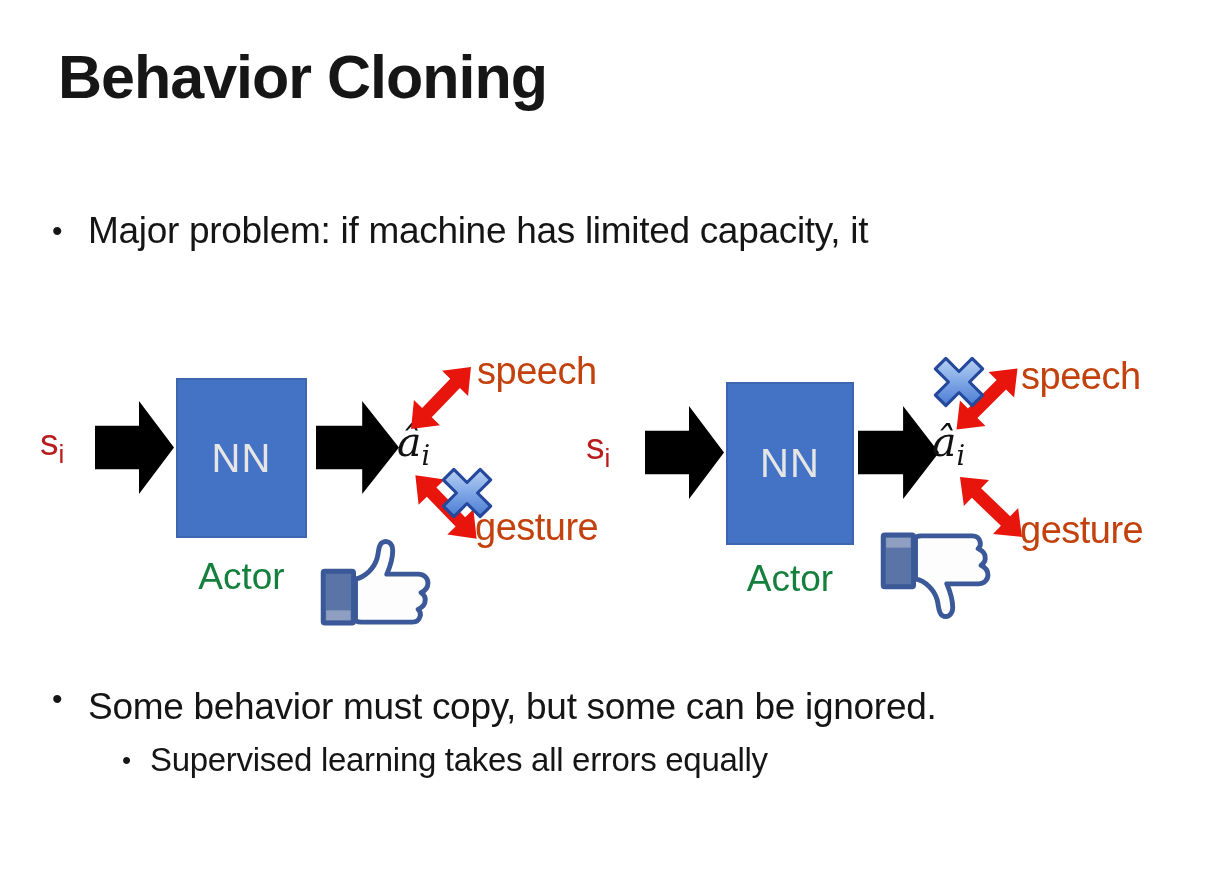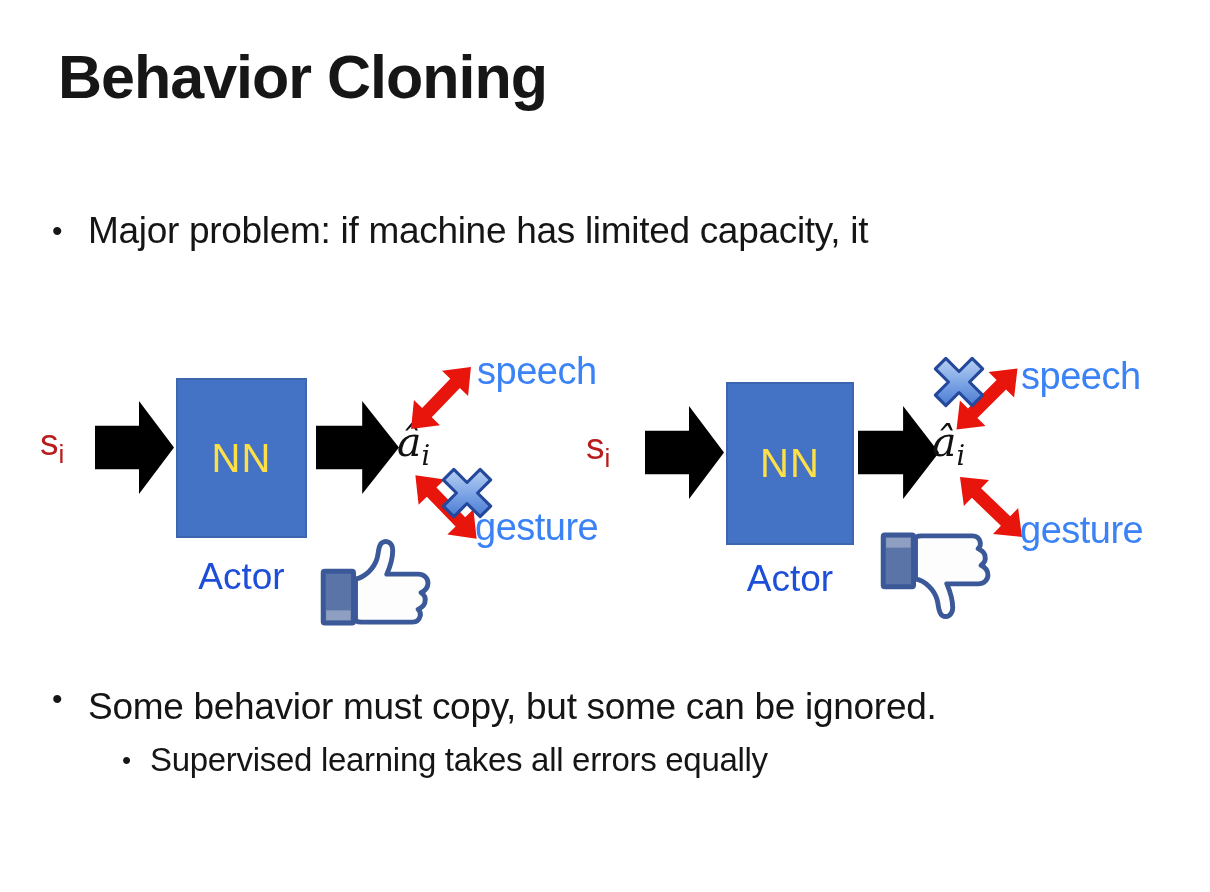--- a/index.html
+++ b/index.html
@@ -28,36 +28,36 @@
   .b2 .dot{ font-size:30px; line-height:50px; width:36px; }
   .b2 .lines{ font-size:37px; line-height:50px; letter-spacing:-0.3px;margin-top:8px; }
   .b3{ left:122px; top:737px; }
   .b3 .dot{ font-size:26px; line-height:46px; width:28px; }
   .b3 .lines{ font-size:33px; line-height:46px; letter-spacing:-0.3px; }
 
   .abs{ position:absolute; }
   .nn-box{
     background:var(--box_fill); border:2px solid var(--box_border);
     display:flex; align-items:center; justify-content:center;
-    color:#fde047; font-size:40px; letter-spacing:1px;
+    color:#e5e5e5; font-size:40px; letter-spacing:1px;
   }
   .nn-box-l{ left:176px; top:378px; width:131px; height:160px; }
   .nn-box-r{ left:726px; top:382px; width:128px; height:163px; }
-  .actor{ font-size:37px; text-align:center; color:#1d4ed8; }
+  .actor{ font-size:37px; text-align:center; color:#15803d; }
   .actor-l{ left:176px; top:556px; width:131px; }
   .actor-r{ left:726px; top:558px; width:128px; }
   .si{ font-size:37px; color:#b91c1c; }
   .si sub{ font-size:26px; }
   .si-l{ left:40px; top:422px; }
   .si-r{ left:586px; top:426px; }
   .ai{ font-family:"DejaVu Serif", serif; font-style:italic; font-size:41px; color:#111; line-height:1.1; }
   .ai sub{ font-size:27px; }
   .ai-l{ left:397px; top:420px; }
   .ai-r{ left:932px; top:420px; }
-  .branch-label{ font-size:38px; letter-spacing:-0.5px; color:#3b82f6; }
+  .branch-label{ font-size:38px; letter-spacing:-0.5px; color:#c2410c; }
   .speech-l{ left:477px; top:350px; }
   .gesture-l{ left:475px; top:506px; }
   .speech-r{ left:1021px; top:355px; }
   .gesture-r{ left:1020px; top:509px; }
 
   .block-arrow polygon{ fill:var(--arrow_black); }
   .ba-l1{ left:95px; top:399px; width:80px; height:97px; }
   .ba-l2{ left:316px; top:399px; width:84px; height:97px; }
   .ba-r1{ left:645px; top:404px; width:80px; height:97px; }
   .ba-r2{ left:858px; top:404px; width:82px; height:97px; }

